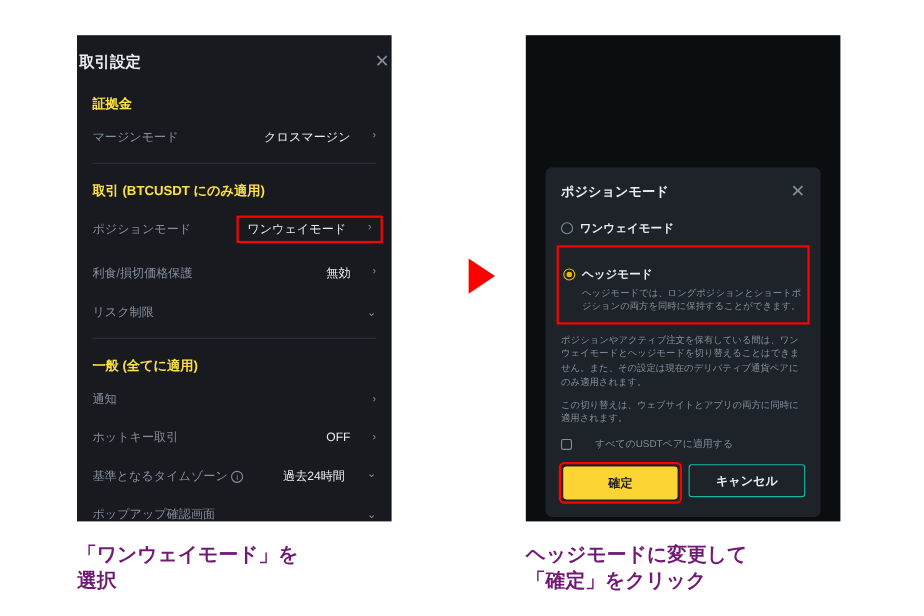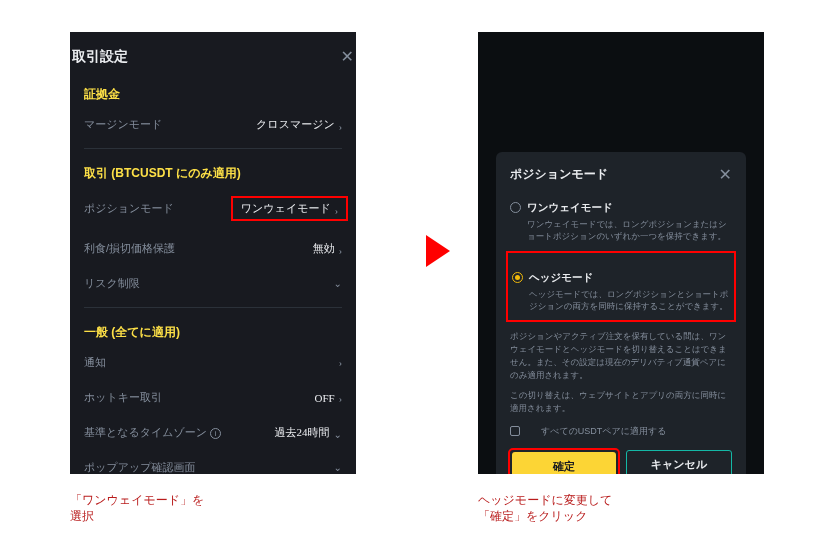--- a/index.html
+++ b/index.html
@@ -26,39 +26,39 @@
     left: 426px;
     top: 235px;
     width: 0; height:0;
     border-top: 16px solid transparent;
     border-bottom: 16px solid transparent;
     border-left: 24px solid #ff0000;
   }
 
   .caption {
     position: absolute;
-    color: #b91c1c;
-    font-size: 12px;
-    font-weight: 400;
+    color: #701a75;
+    font-size: 18px;
+    font-weight: 700;
     line-height: 1.35;
   }
   .caption.c1 { left: 70px; top: 492px; }
   .caption.c2 { left: 478px; top: 492px; }
 
   
   .hdr { display:flex; justify-content:space-between; align-items:center; padding:16px 2px 10px; }
   .hdr-title { font-size:14px; font-weight:700; color:#eaecef;}
   .close { color:#848e9c; font-size:16px; line-height:1; cursor:pointer;}
   .section-title { font-size:12px; font-weight:700; color:#fde047; padding: 10px 14px 4px;}
   .row {
     display:flex; justify-content:space-between; align-items:center;
     padding:10px 14px; font-size:11px;
   }
   .row .label { color:#848e9c; }
-  .row .value { color:#eaecef; display:flex; align-items:flex-end; gap:4px;font-family:Liberation Serif, serif;}
+  .row .value { color:#eaecef; display:flex; align-items:flex-start; gap:20px;}
   .chev { color:#848e9c; font-size:10px; }
   .divider { height:1px; background:#2b3139; margin:6px 14px;}
   .info { display:inline-block; width:11px;height:11px;border:1px solid #848e9c;border-radius:50%;font-size:8px;line-height:10px;text-align:center;color:#848e9c;margin-left:3px;}
 
   .hl-red { border:2px solid #ff0000; padding:3px 8px; margin-right:-6px;}
 
   
   .modal {
     position:absolute;
     left:18px; right:18px; top:120px;
@@ -174,21 +174,20 @@
     <div class="modal-hdr">
       <div class="t">ポジションモード</div>
       <div class="close">✕</div>
     </div>
 
     <div class="opt">
       <div class="radio-row">
         <div class="radio"></div>
         <div class="name">ワンウェイモード</div>
       </div>
-      <div class="desc">ワンウェイモードでは、ロングポジションまたはショートポジションのいずれか一つを保持できます。</div>
     </div>
 
     <div class="hedge-box">
       <div class="opt" style="padding-bottom:2px;">
         <div class="radio-row">
           <div class="radio sel"></div>
           <div class="name">ヘッジモード</div>
         </div>
         <div class="desc">ヘッジモードでは、ロングポジションとショートポジションの両方を同時に保持することができます。</div>
       </div>

